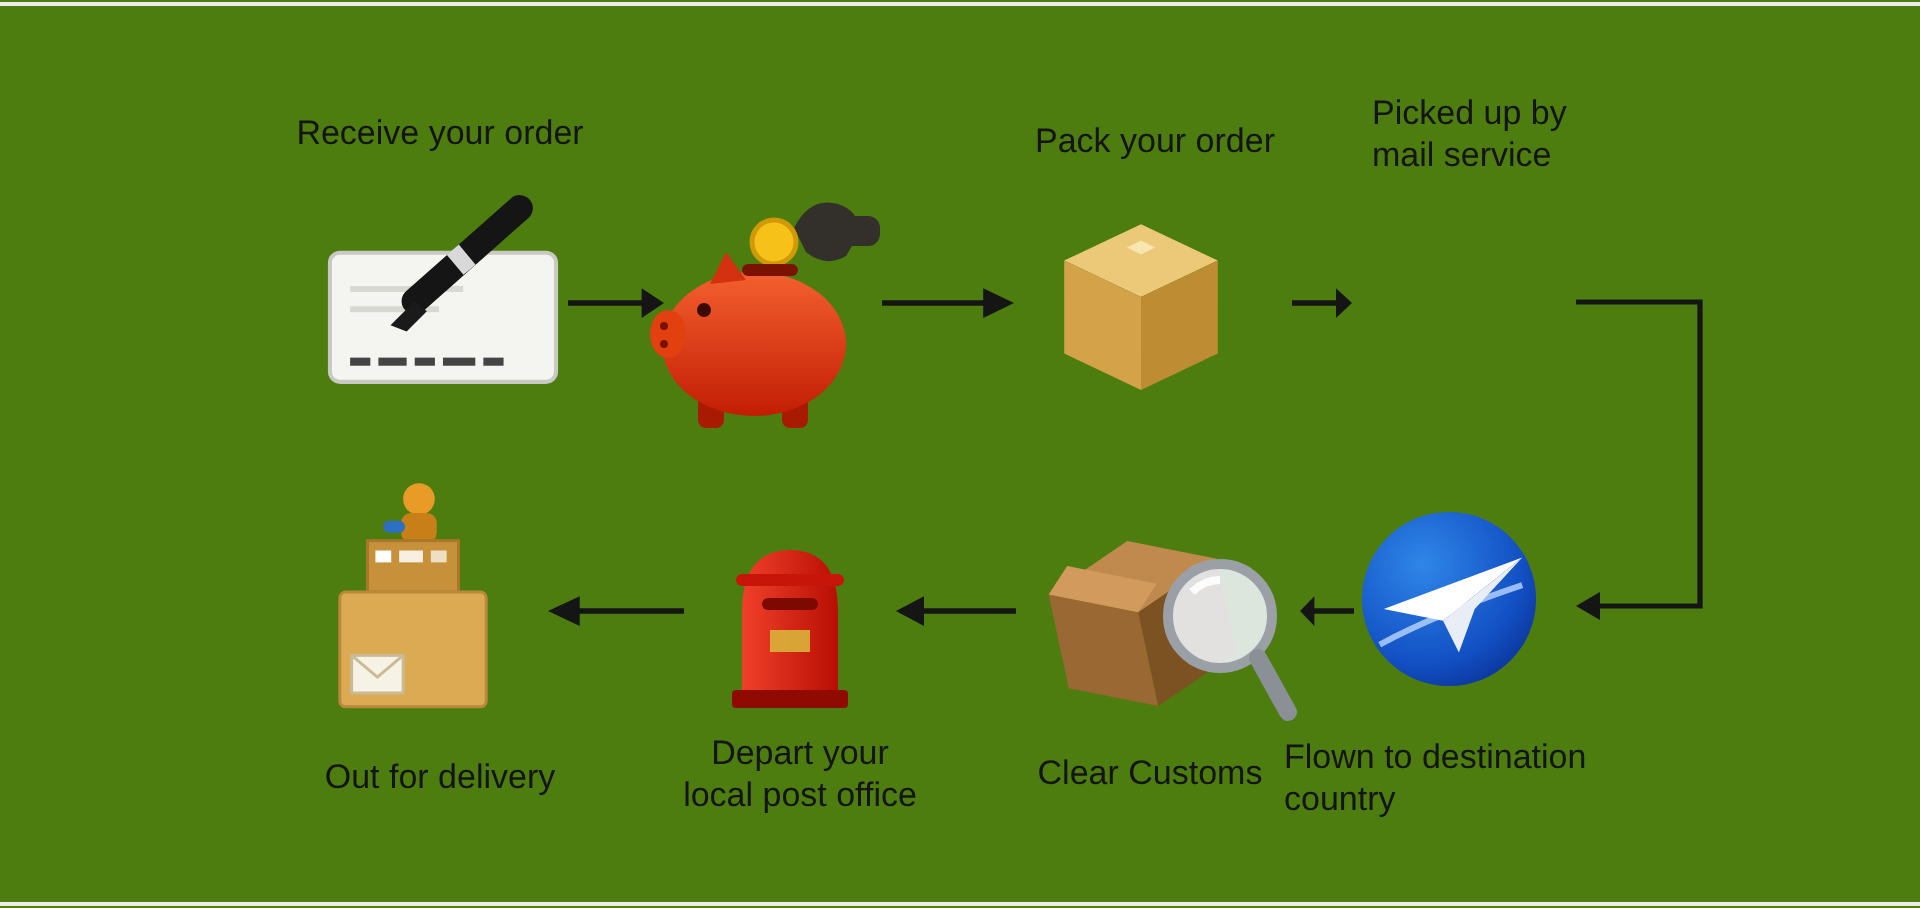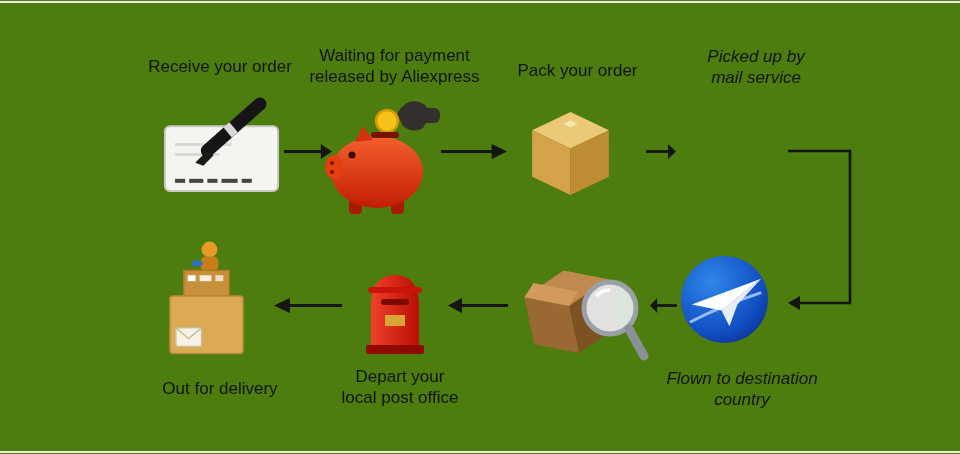--- a/index.html
+++ b/index.html
@@ -13,42 +13,40 @@
     overflow: hidden;
   }
   .label {
     position: absolute;
     font-size: 17px;
     color: #141414;
     line-height: 1.22;
     white-space: pre-line;
   }
   .label.center { text-align: center; }
-  .label.left   { text-align: center; font-style: italic; }
+  .label.left   { text-align: left; }
   .icon { position: absolute; }
   .icon svg { display: block; width: 100%; height: 100%; }
   .arrow { position: absolute; }
   .arrow svg { display: block; width: 100%; height: 100%; }
   .frame-line {
     position: absolute;
     left: 0; width: 960px; height: 2px;
     background: #ececec;
   }
 </style>
 </head>
 <body>
 
 <div class="canvas">
 
   <div class="frame-line" style="top:1px"></div>
   <div class="frame-line" style="top:451px"></div>
 
   <div class="label center" style="left:130px;top:57px;width:180px">Receive your order</div>
-  <div class="label center" style="left:302px;top:46px;width:185px">Waiting for payment
-released by Aliexpress</div>
   <div class="label center" style="left:500px;top:61px;width:155px">Pack your order</div>
   <div class="label left" style="left:686px;top:47px;width:140px">Picked up by
 mail service</div>
 
   <div class="icon" style="left:158px;top:92px;width:128px;height:106px">
     <svg viewBox="0 0 125 105" xmlns="http://www.w3.org/2000/svg">
       <rect x="6" y="34" width="112" height="64" rx="5" fill="#f4f4f1" stroke="#c9c9c4" stroke-width="2"></rect>
       <line x1="16" y1="52" x2="72" y2="52" stroke="#d8d8d3" stroke-width="3"></line>
       <line x1="16" y1="62" x2="60" y2="62" stroke="#d8d8d3" stroke-width="3"></line>
       <g fill="#444444">
@@ -198,17 +196,18 @@
   </div>
   <div class="arrow" style="left:274px;top:297px;width:68px;height:17px">
     <svg viewBox="0 0 60 16" preserveAspectRatio="none">
       <polygon points="14,1 0,8 14,15" fill="#151515"></polygon>
       <line x1="13" y1="8" x2="60" y2="8" stroke="#151515" stroke-width="2.6"></line>
     </svg>
   </div>
 
   <div class="label left" style="left:642px;top:369px;width:200px">Flown to destination
 country</div>
+  <div class="label center" style="left:505px;top:377px;width:140px">Clear Customs</div>
   <div class="label center" style="left:330px;top:367px;width:140px">Depart your
 local post office</div>
   <div class="label center" style="left:150px;top:379px;width:140px">Out for delivery</div>
 
 </div>
 
 </body></html>

